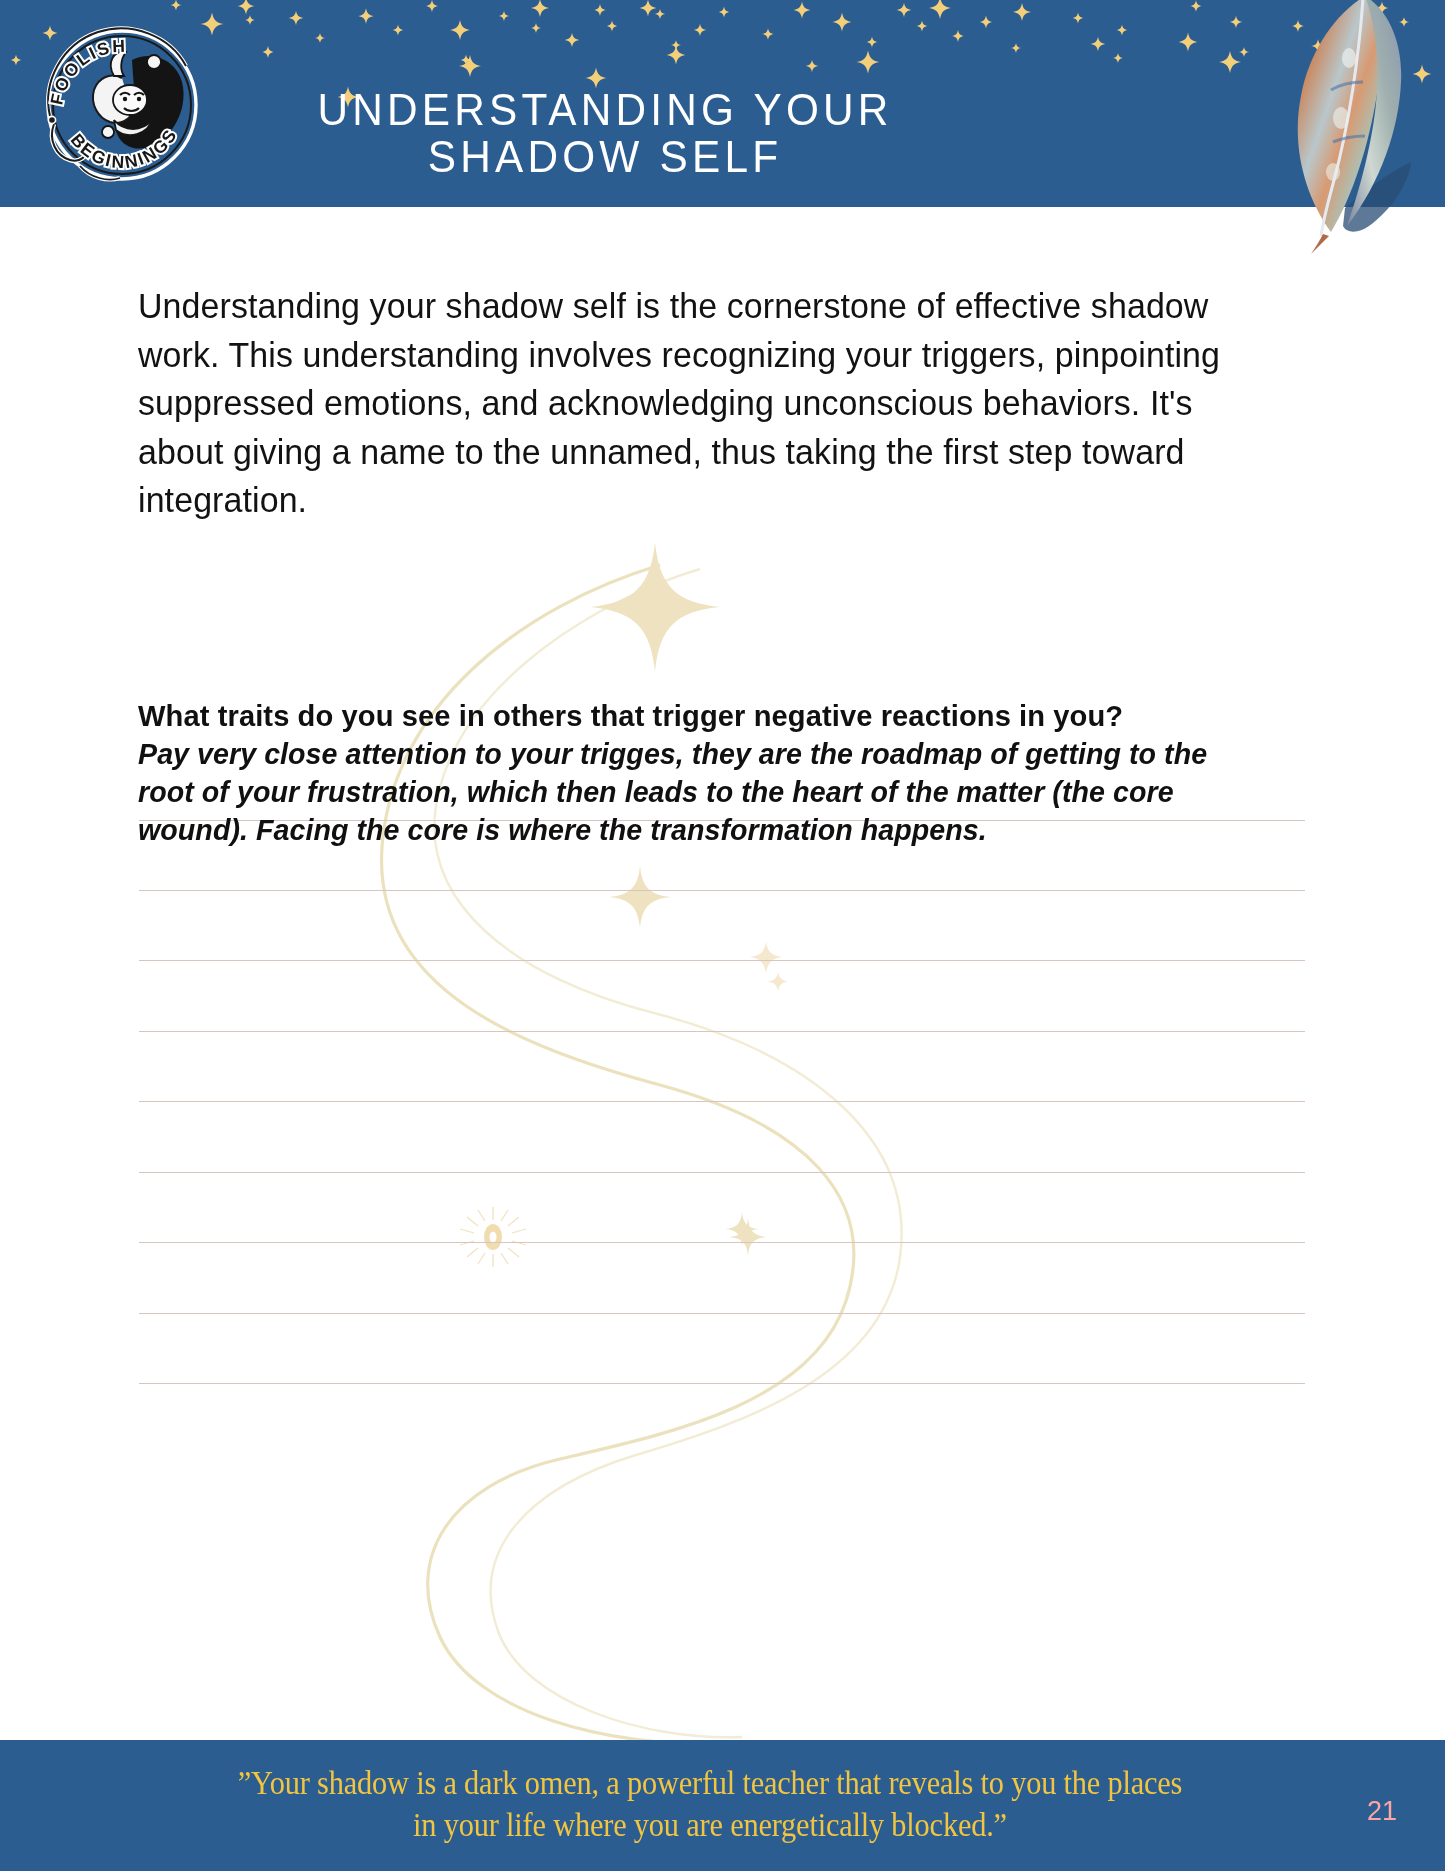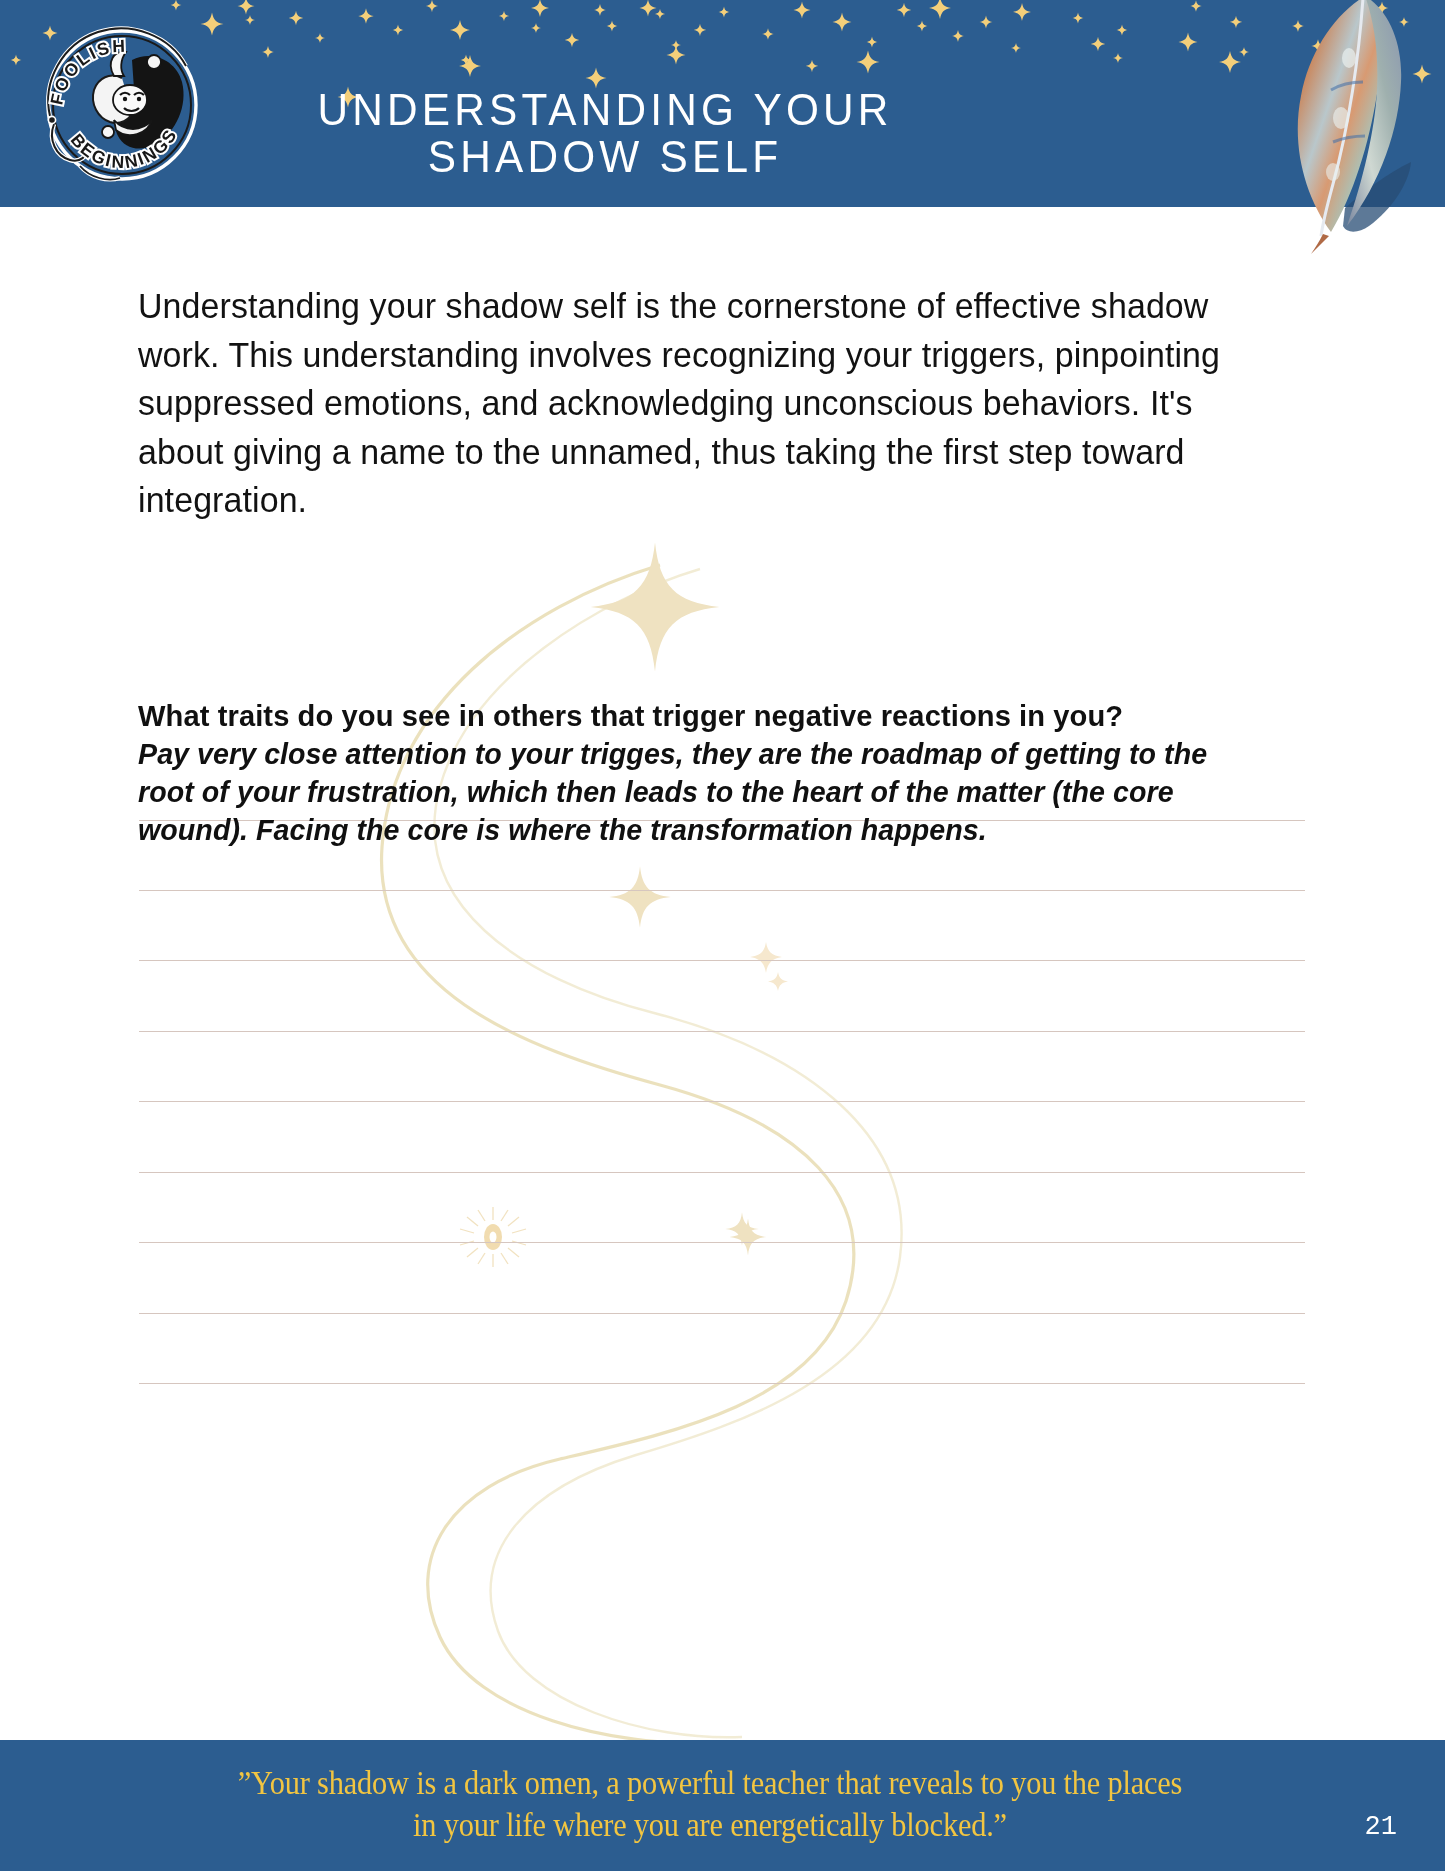--- a/index.html
+++ b/index.html
@@ -171,23 +171,23 @@
     font-family: "Liberation Serif", serif;
     font-size: 33px;
     line-height: 42px;
     letter-spacing: -0.2px;
     transform: scaleX(0.92);
     transform-origin: center top;
   }
   .page-number {
     position: absolute;
     right: 48px;
-    top: 72px;
-    color: #ffffff;
-    font-family: Liberation Mono, monospace;
+    top: 56px;
+    color: #fca5a5;
+    font-family: Liberation Sans, sans-serif;
     font-size: 27px;
   }
 </style>
 </head>
 <body>
 
 <div id="page">
 
   <div class="header">
 

